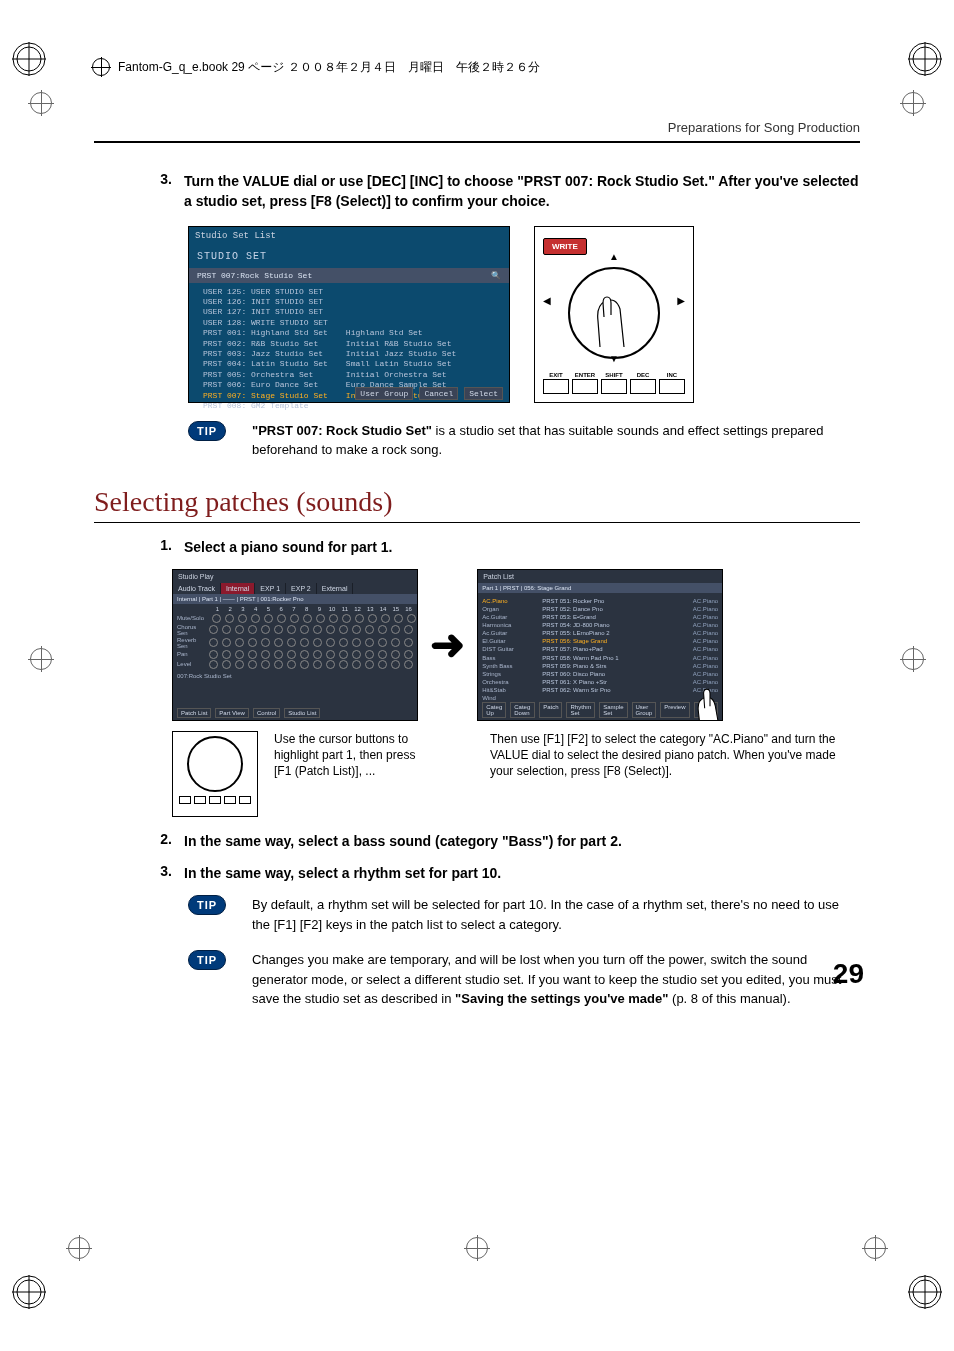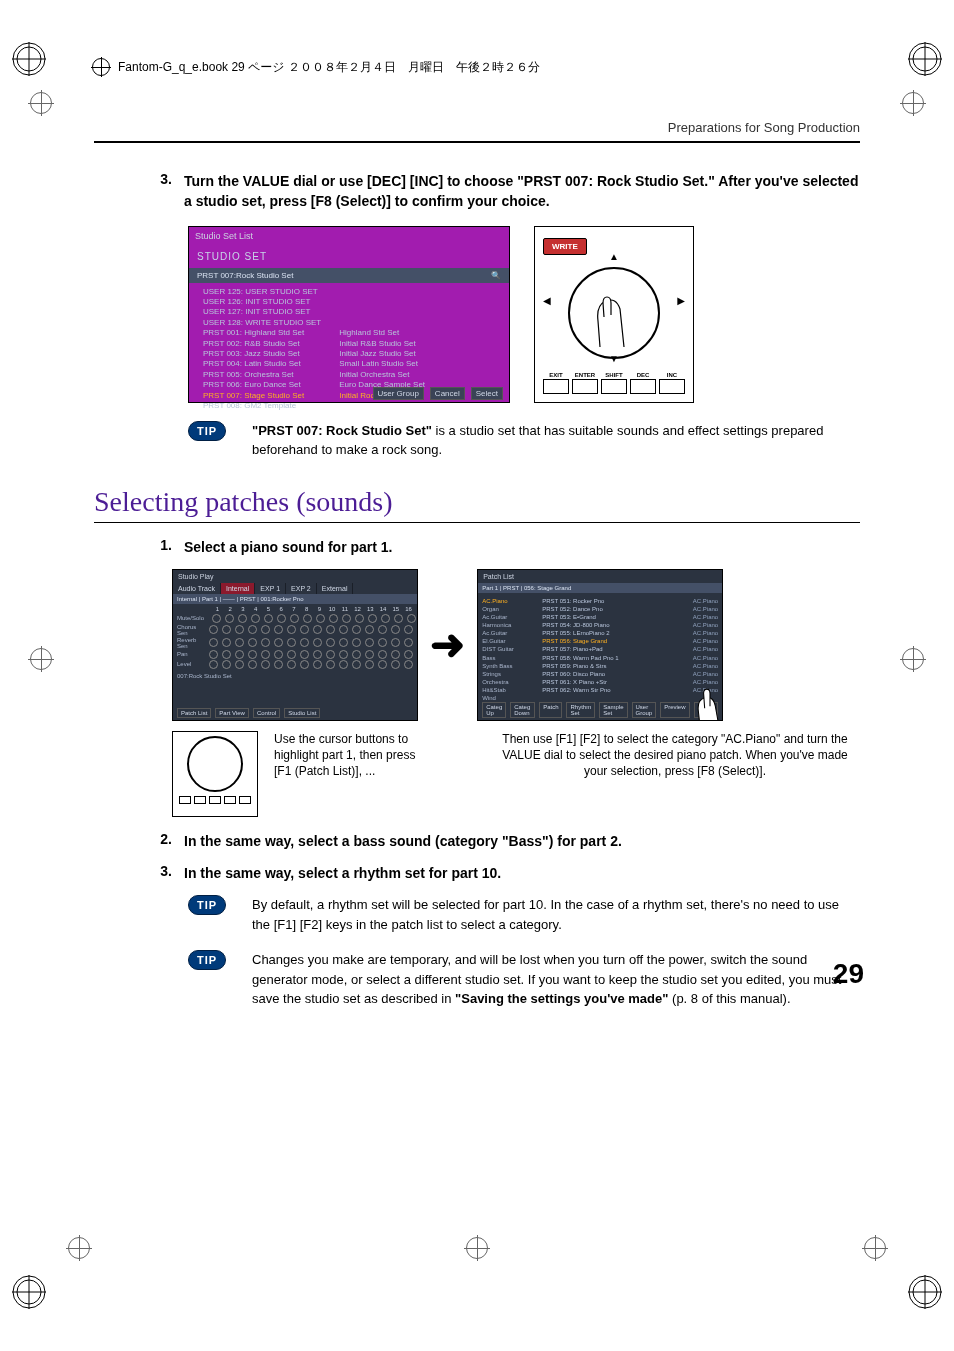--- a/index.html
+++ b/index.html
@@ -9,21 +9,21 @@
   .bookline .cross { width: 18px; height: 18px; border: 1px solid #000; border-radius: 50%; position: relative; }
   .bookline .cross::before, .bookline .cross::after { content: ""; position: absolute; background: #000; }
   .bookline .cross::before { left: 50%; top: -2px; bottom: -2px; width: 1px; }
   .bookline .cross::after { top: 50%; left: -2px; right: -2px; height: 1px; }
   .header-title { text-align: right; font-size: 13px; color: #333; margin-top: 10px; margin-bottom: 6px; }
   .header-rule { height: 2px; background: #000; margin-bottom: 28px; }
   .step { display: flex; margin-bottom: 12px; }
   .step-num { flex: 0 0 90px; text-align: right; font-weight: bold; font-size: 14px; padding-right: 12px; }
   .step-body { flex: 1; font-weight: bold; font-size: 14px; line-height: 1.45; }
   .img-row { display: flex; gap: 24px; margin: 14px 0 18px 94px; }
-  .screenshot { background: #a21caf; border: 1px solid #000; position: relative; }
+  .screenshot { background: #0c4a6e; border: 1px solid #000; position: relative; font-family: Liberation Mono, monospace; }
   .ss1 { width: 322px; height: 177px; }
   .ss1-head { color: #ccd3e0; font-size: 9px; padding: 4px 6px; }
   .ss1-title { color: #c8d4e8; font-size: 10px; padding: 6px 8px; letter-spacing: 1px; }
   .ss1-sub { background: #445067; color: #d8e1f0; font-size: 8px; padding: 3px 8px; display:flex; justify-content:space-between; }
   .ss1-list { padding: 4px 8px 0 14px; font-size: 8px; line-height: 1.3; display:flex; gap:18px; }
   .ss1-col { display: flex; flex-direction: column; }
   .ss1-col span { color: #b7c4da; white-space: nowrap; }
   .ss1-col .hl { color: #ffb020; }
   .ss1-foot { position: absolute; bottom: 2px; right: 6px; font-size: 8px; color: #cfd7e6; display:flex; gap:6px; }
   .ss1-foot span { padding:1px 4px; border:1px solid #555; background:#3a4356; }
@@ -37,21 +37,21 @@
   .jog-left { top: 68px; left: 8px;}
   .jog-right { top: 68px; right: 8px;}
   .jog-buttons { display: flex; gap: 3px; position:absolute; bottom:8px; left:6px; right:6px; justify-content:center; }
   .jog-buttons div { font-size:6px; border:1px solid #000; padding:5px 1px 2px; width:26px; text-align:center; position:relative;}
   .jog-buttons div::before{content:attr(data-lbl);position:absolute;top:-8px;left:0;right:0;font-size:6px;font-weight:bold;}
   .tip-row { display:flex; gap: 14px; margin: 10px 0 26px 94px; align-items:flex-start; }
   .tip-badge { flex:0 0 50px; }
   .tip-chip { background:#003a7a; color:#fff; font-size:11px; font-weight:bold; padding:3px 8px; border-radius:10px; display:inline-block; letter-spacing:1px; border:1px solid #001f44;}
   .tip-text { flex:1; font-size:13px; line-height:1.5; }
   .tip-text b { font-weight:bold; }
-  .section-h { font-size: 28px; font-family: Georgia, serif; font-weight: normal; color:#4c1d95; margin: 20px 0 4px 0; }
+  .section-h { font-size: 28px; font-family: Georgia, serif; font-weight: normal; color:#7f1d1d; margin: 20px 0 4px 0; }
   .section-rule { height:1px; background:#000; margin-bottom: 14px; }
   .dual-row { display:flex; gap: 8px; align-items:flex-start; margin: 6px 0 10px 78px; position:relative;}
   .ss-small { background:#2b3340; border:1px solid #000; width:246px; height:152px; position:relative; overflow:hidden;}
   .ss-small-head { font-size:7px; color:#ccd3e0; padding:3px 5px;}
   .tabs { display:flex; font-size:7px;}
   .tabs span { padding:2px 5px; color:#d0d8e6; border-right:1px solid #1a1f28;}
   .tabs .on { background:#8b1a2d; }
   .mixer { padding:2px 4px; display:flex; flex-direction:column; gap:1px;}
   .mixer-row { display:flex; gap:8px; align-items:center;}
   .mixer-lbl { font-size:6px; color:#a8b4ca; width:34px;}
@@ -71,21 +71,21 @@
   .pl-items div span:last-child{color:#8fa0bc;}
   .pl-items .sel{color:#ffb020;}
   .arrow-gap { align-self:center; font-size:42px; font-weight:bold; padding:0 4px;}
   .below-row { display:flex; gap:16px; margin:6px 0 14px 78px; align-items:flex-start;}
   .jog-mini { width:86px; height:86px; border:1px solid #000; position:relative; flex:0 0 auto;}
   .jog-mini .c{width:56px;height:56px;border:2px solid #000;border-radius:50%;margin:4px auto;position:relative;}
   .jog-mini .bar{height:10px;margin:0 6px;display:flex;gap:3px;}
   .jog-mini .bar div{flex:1;border:1px solid #000;height:8px;}
   .caption { font-size:12px; line-height:1.35; }
   .cap1 { width:160px;}
-  .cap2 { flex:1; margin-left:-0px;text-align:center;}
+  .cap2 { flex:1; margin-left:-0px;}
   .finger { width:32px; position:absolute; right:-4px; bottom:-10px;}
   .page-num { position:absolute; right:90px; bottom:105px; font-size:28px; font-weight:bold; }
   
   .mark { position:absolute; width:22px; height:22px; border:1px solid #666; border-radius:50%; }
   .mark::before,.mark::after{content:"";position:absolute;background:#666;}
   .mark::before{left:50%;top:-3px;bottom:-3px;width:1px;}
   .mark::after{top:50%;left:-3px;right:-3px;height:1px;}
   .m-tl{top:92px;left:30px;} .m-tr{top:92px;right:30px;}
   .m-ml{top:648px;left:30px;} .m-mr{top:648px;right:30px;}
   .m-bl{bottom:92px;left:68px;} .m-br{bottom:92px;right:68px;}

